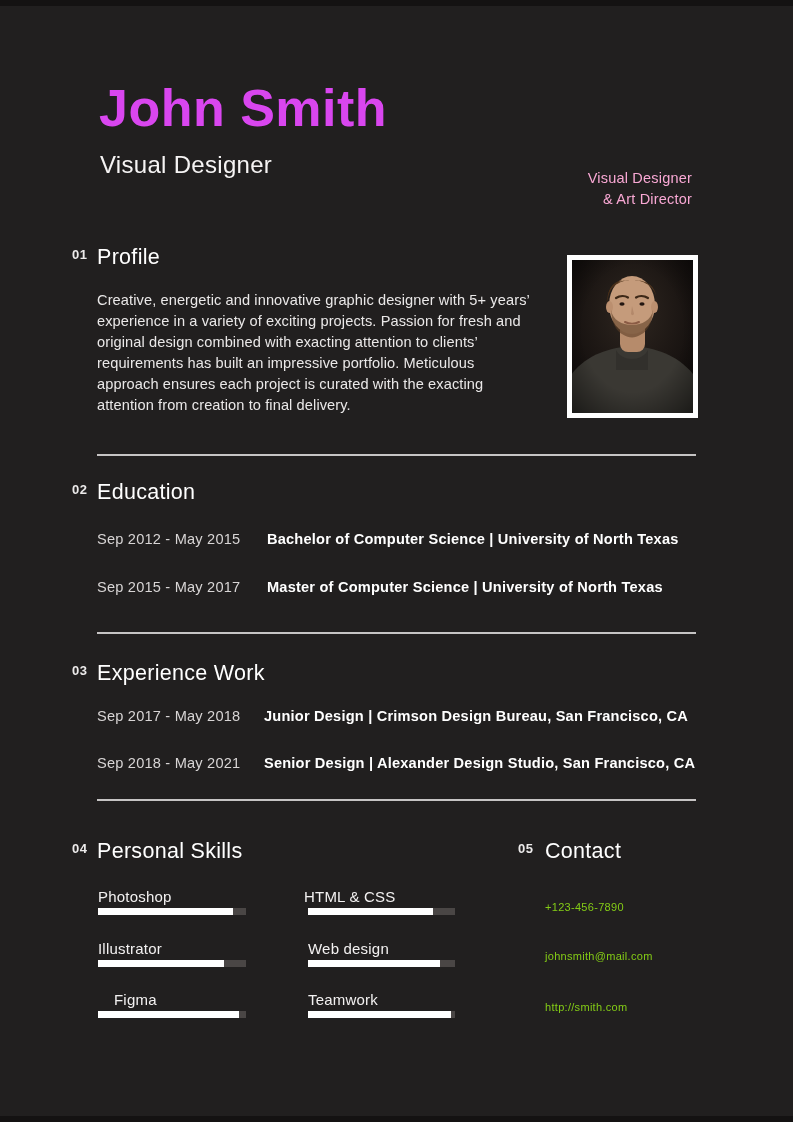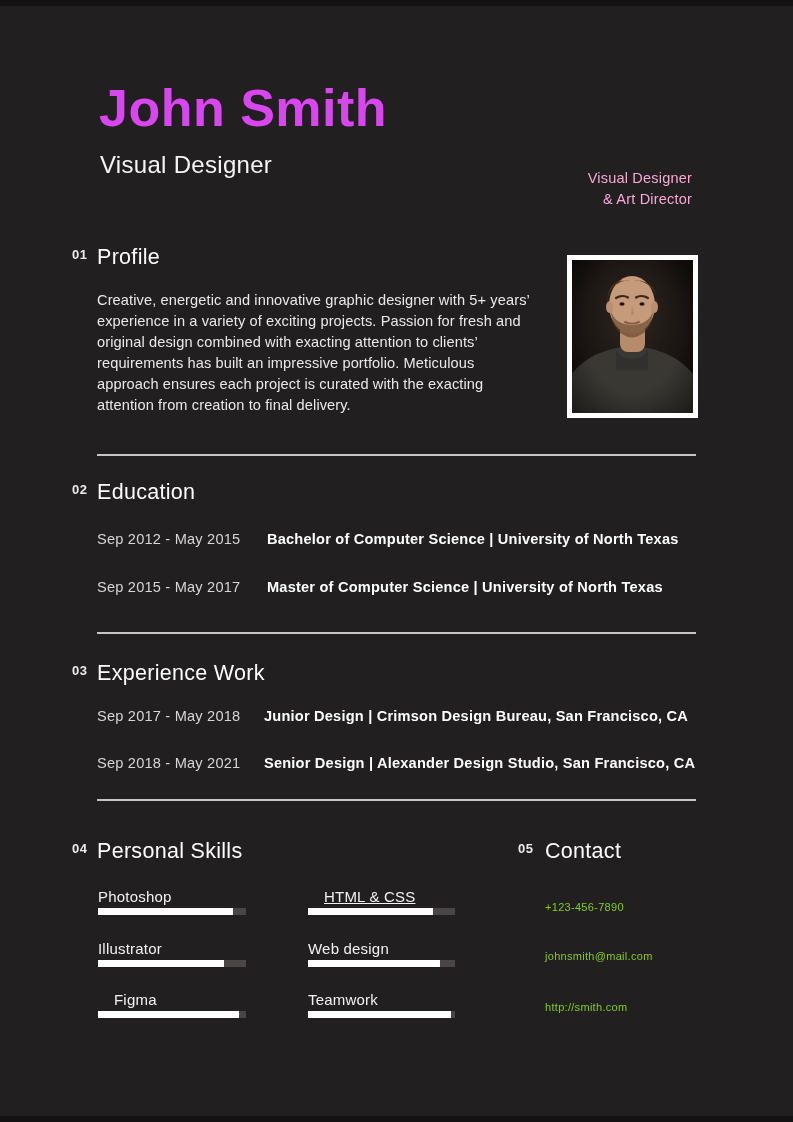--- a/index.html
+++ b/index.html
@@ -132,21 +132,21 @@
   </div>
   <div class="abs skill-label" style="left:98px;top:940px;">Illustrator</div>
   <div class="abs bar-track" style="left:98px;top:960px;width:148px;">
     <div class="bar-fill" style="width: 85%;"></div>
   </div>
   <div class="abs skill-label" style="left:114px;top:991px;">Figma</div>
   <div class="abs bar-track" style="left:98px;top:1011px;width:148px;">
     <div class="bar-fill" style="width: 95%;"></div>
   </div>
 
-  <div class="abs skill-label" style="left:324px;top:888px;text-decoration:underline;">HTML &amp; CSS</div>
+  <div class="abs skill-label" style="left:304px;top:888px;">HTML &amp; CSS</div>
   <div class="abs bar-track" style="left:308px;top:908px;width:147px;">
     <div class="bar-fill" style="width: 85%;"></div>
   </div>
   <div class="abs skill-label" style="left:308px;top:940px;">Web design</div>
   <div class="abs bar-track" style="left:308px;top:960px;width:147px;">
     <div class="bar-fill" style="width: 90%;"></div>
   </div>
   <div class="abs skill-label" style="left:308px;top:991px;">Teamwork</div>
   <div class="abs bar-track" style="left:308px;top:1011px;width:147px;">
     <div class="bar-fill" style="width: 97%;"></div>

